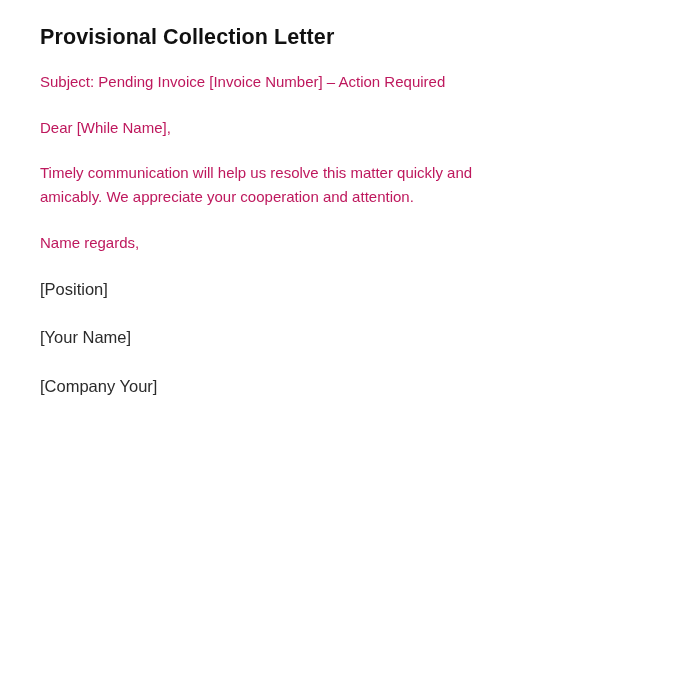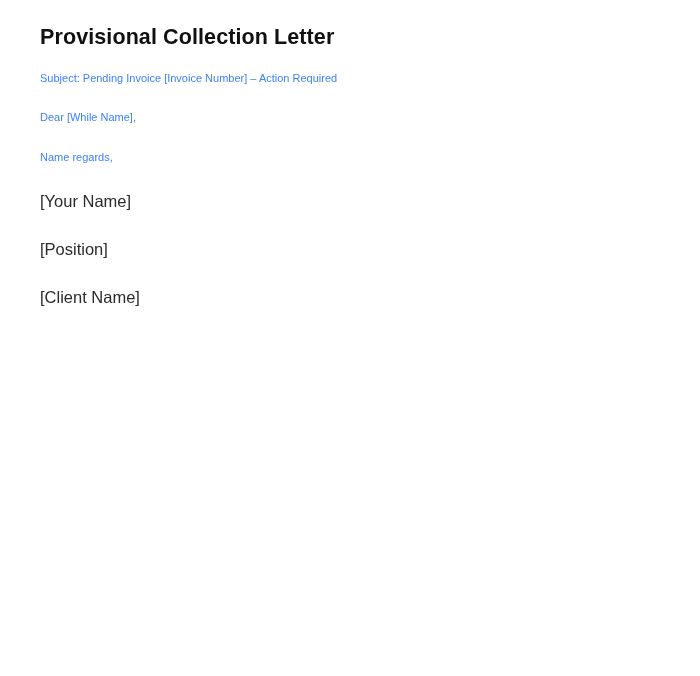--- a/index.html
+++ b/index.html
@@ -21,23 +21,23 @@
   }
   .doc-title {
     font-size: 21.5px;
     font-weight: bold;
     line-height: 1.3;
     color: #111111;
     margin: 0 0 18px 0;
     letter-spacing: 0.1px;
   }
   .para {
-    font-size: 11px;
+    font-size: 15px;
     line-height: 1.58;
-    color: #3b82f6;
+    color: #be185d;
     margin: 0 0 22px 0;
     max-width: 600px;
   }
   .signature-line {
     font-size: 16.5px;
     line-height: 1.58;
     color: #2b2b2b;
     margin: 0 0 22px 0;
   }
 </style>
@@ -46,22 +46,23 @@
 
 <div class="page">
 
   <h1 class="doc-title">Provisional Collection Letter</h1>
 
   <p class="para">Subject: Pending Invoice [Invoice Number] – Action Required</p>
 
   <p class="para">Dear [While Name],</p>
 
 
+  <p class="para">Timely communication will help us resolve this matter quickly and amicably. We appreciate your cooperation and attention.</p>
 
   <p class="para">Name regards,</p>
 
+  <p class="signature-line">[Position]</p>
+
   <p class="signature-line">[Your Name]</p>
 
-  <p class="signature-line">[Position]</p>
-
-  <p class="signature-line">[Client Name]</p>
+  <p class="signature-line">[Company Your]</p>
 
 </div>
 
 </body></html>

